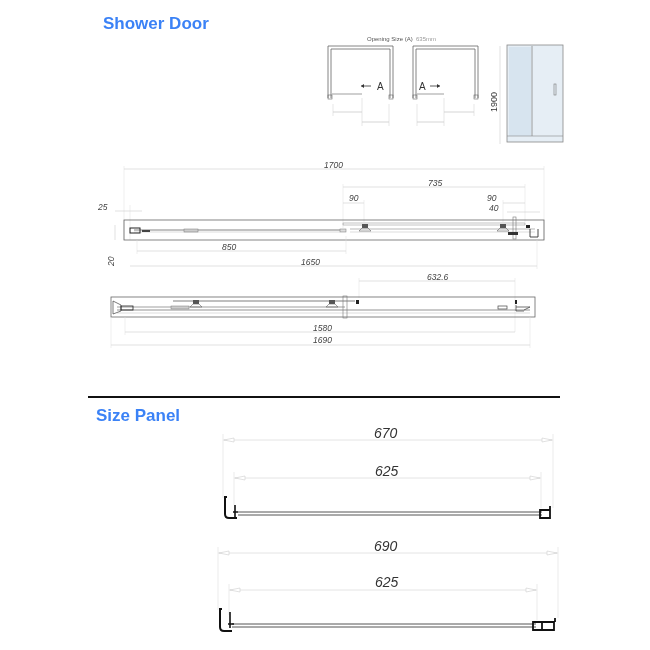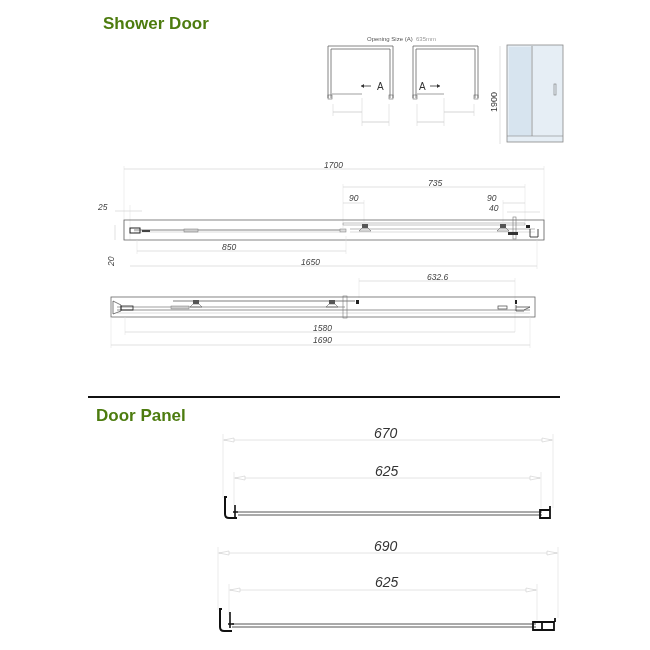--- a/index.html
+++ b/index.html
@@ -1,33 +1,33 @@
 <!DOCTYPE html>
 <html><head>
 <meta charset="utf-8">
 <style>
   html, body { margin: 0; padding: 0; background: #ffffff; }
   body { width: 650px; height: 650px; position: relative; overflow: hidden; font-family: "Liberation Sans", sans-serif; }
-  .title { position: absolute; font-weight: bold; font-size: 17px; color: #4d7c0f; font-family: "Liberation Sans", sans-serif; }
+  .title { position: absolute; font-weight: bold; font-size: 17px; color: #3b82f6; font-family: "Liberation Sans", sans-serif; }
   #title-door { left: 103px; top: 14px; }
   #title-side { left: 96px; top: 406px; }
   .divider { position: absolute; left: 88px; top: 396px; width: 472px; height: 2px; background: #111; }
   svg { position: absolute; left: 0; top: 0; }
   .dim { font-family: "Liberation Sans", sans-serif; font-style: italic; fill: #444; }
   .dim-s { font-size: 8.5px; }
   .dim-l { font-size: 14px; fill: #333; }
   .small { font-family: "Liberation Sans", sans-serif; font-size: 6px; fill: #555; }
   .lbl { font-family: "Liberation Sans", sans-serif; font-size: 10px; fill: #333; }
 </style>
 </head>
 <body>
 
 <div id="title-door" class="title">Shower Door</div>
 <div class="divider"></div>
-<div id="title-side" class="title">Door Panel</div>
+<div id="title-side" class="title">Size Panel</div>
 
 <svg width="650" height="650" viewBox="0 0 650 650">
 
   <g>
     <text x="367" y="41" class="small">Opening Size (A)</text>
     <text x="416" y="41" class="small" style="fill:#999">635mm</text>
 
     <path d="M328 98 V46 H393 V98 M331 98 V49 H390 V98" fill="none" stroke="#666" stroke-width="0.8"></path>
     <rect x="328" y="95" width="4" height="4" fill="none" stroke="#666" stroke-width="0.6"></rect>
     <rect x="389" y="95" width="4" height="4" fill="none" stroke="#666" stroke-width="0.6"></rect>

